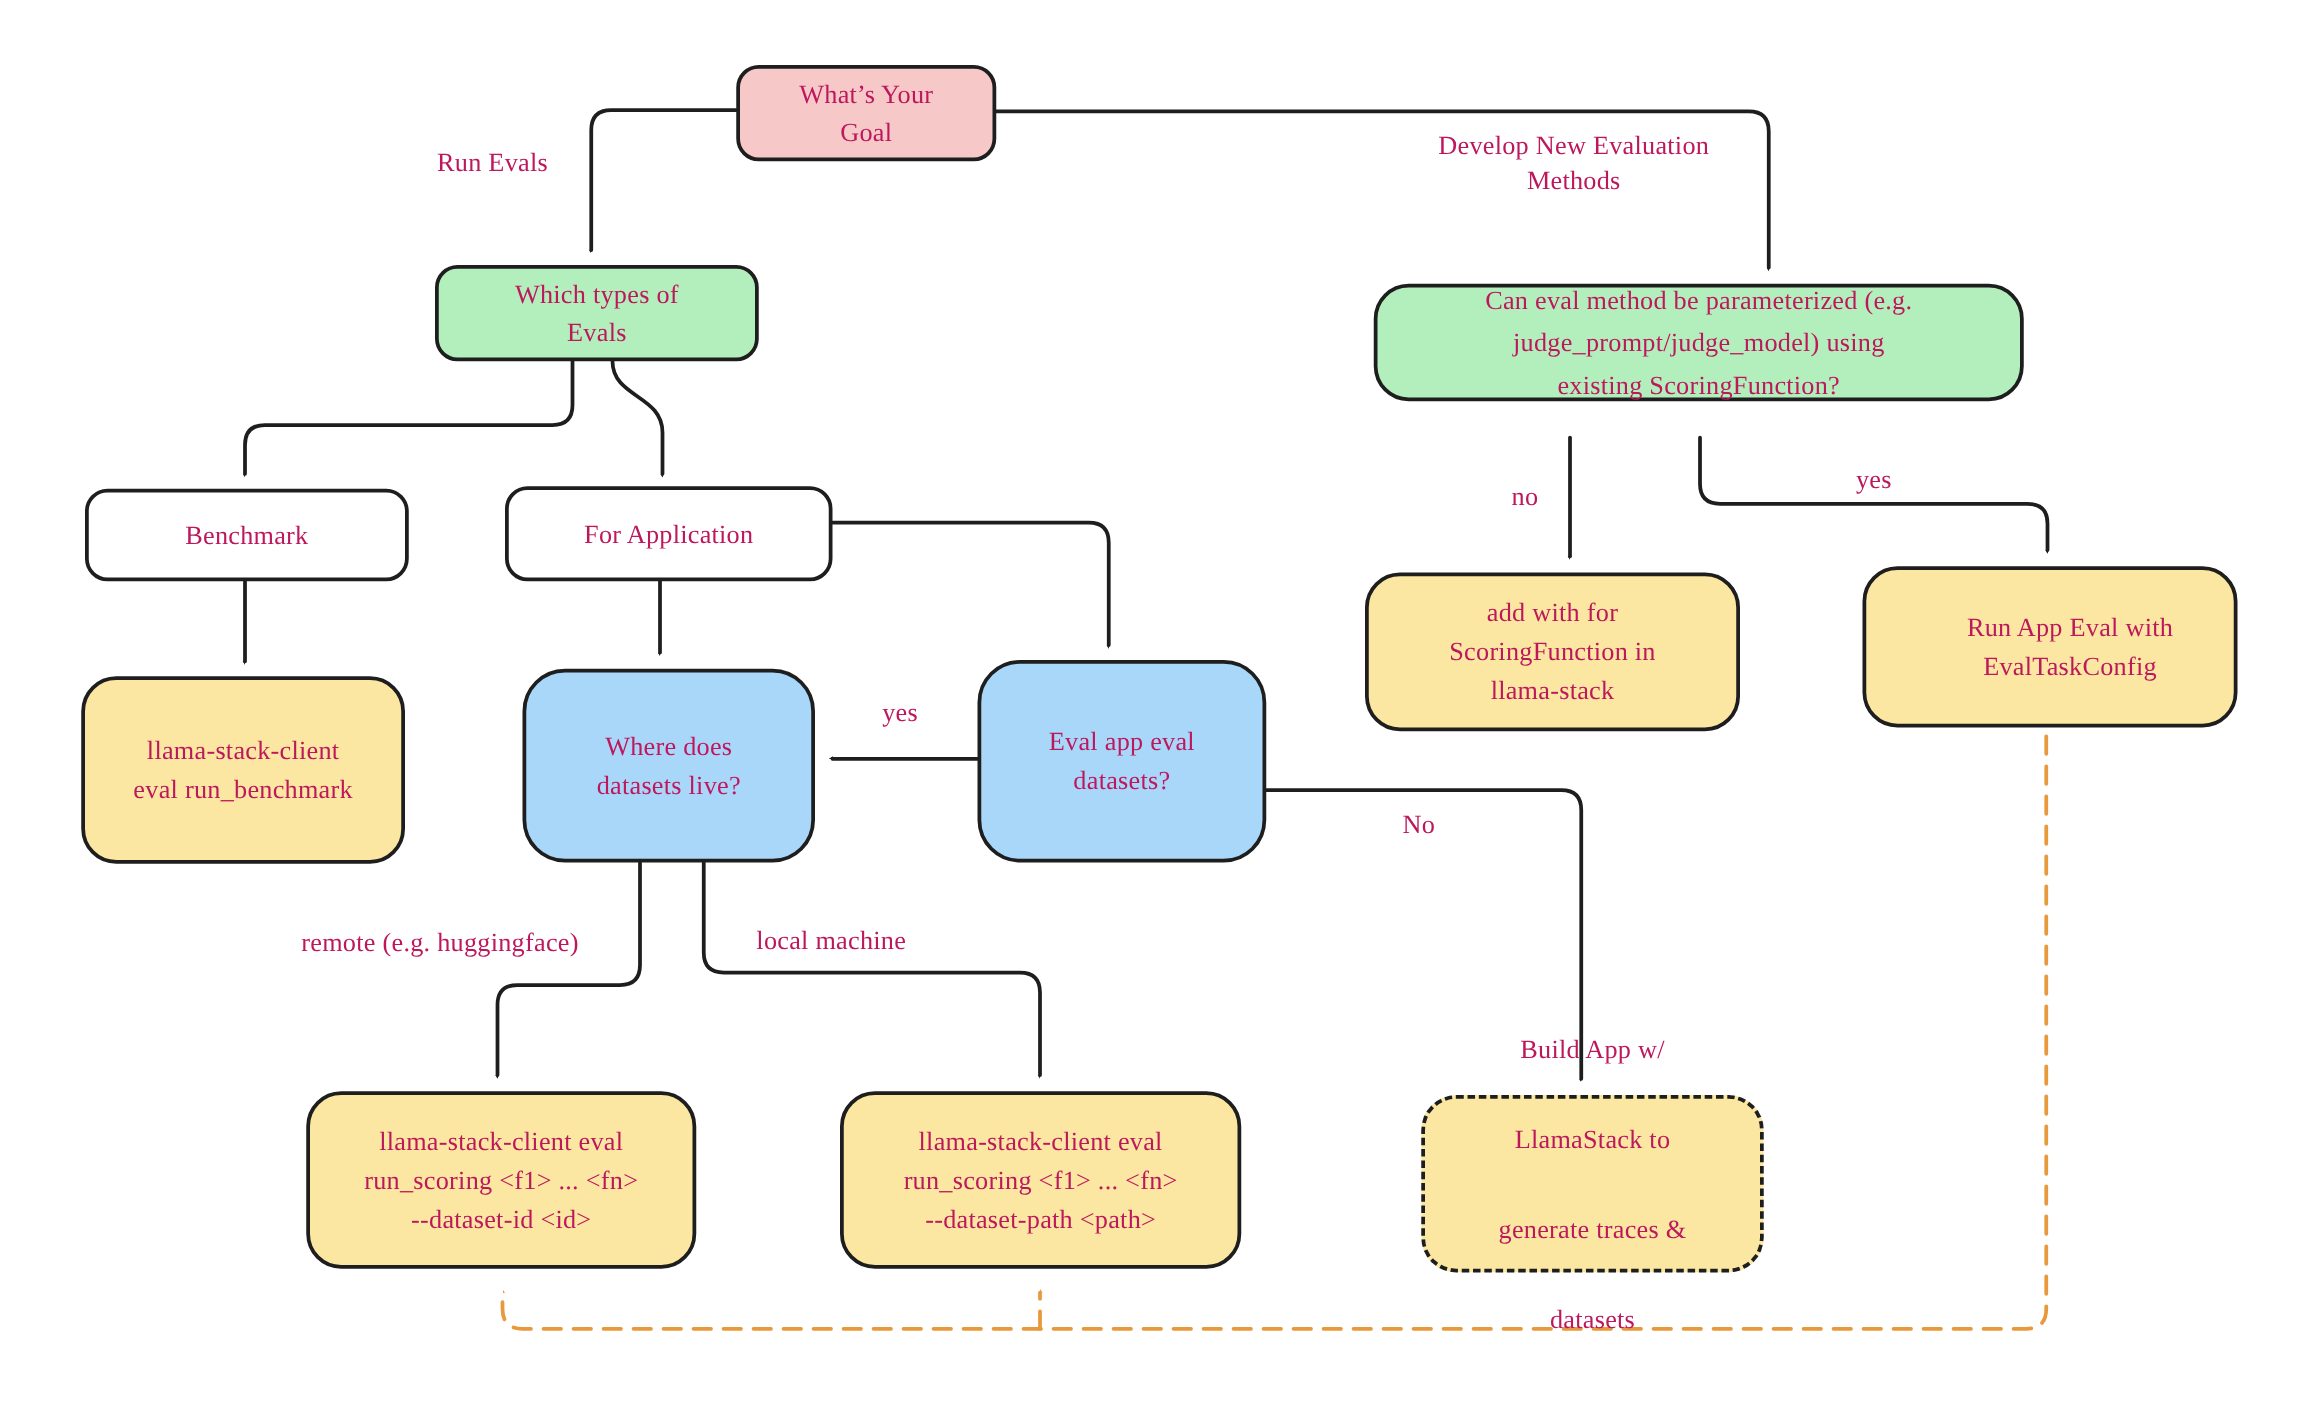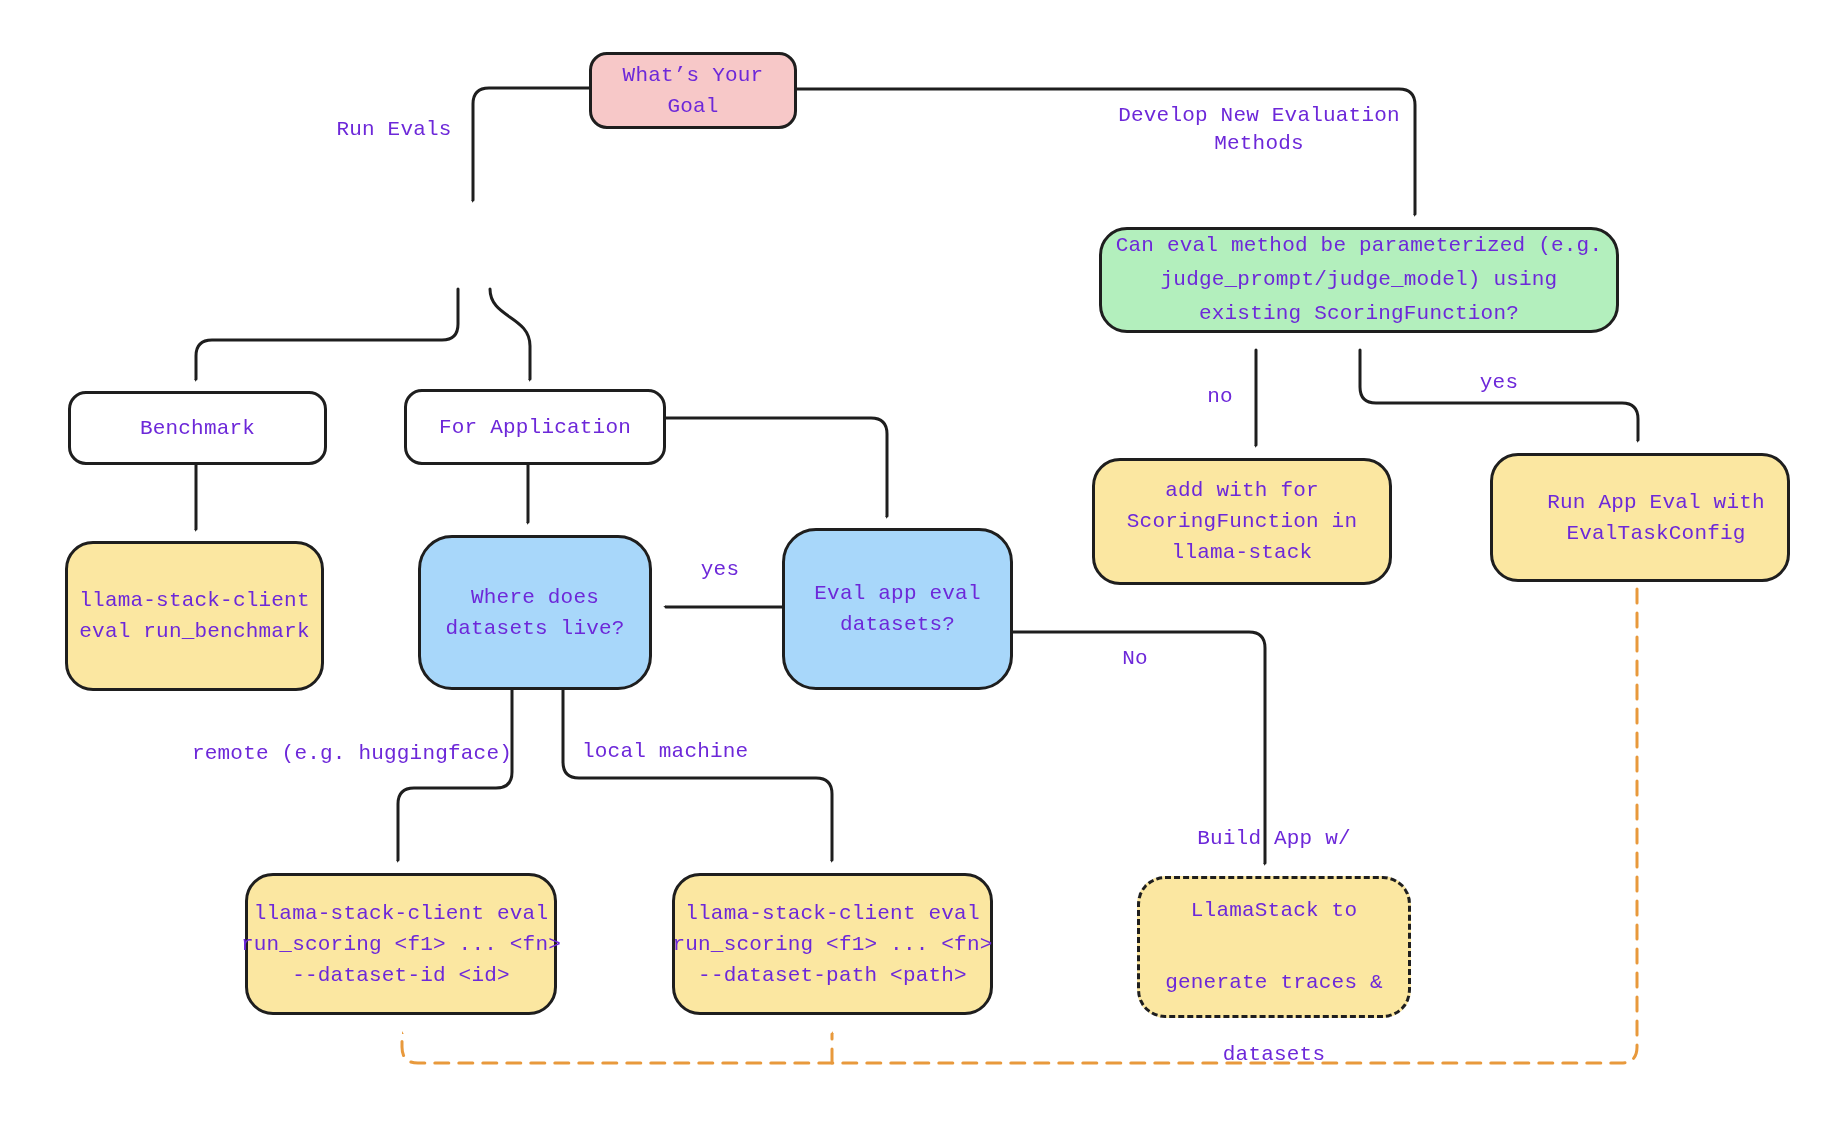--- a/index.html
+++ b/index.html
@@ -1,21 +1,21 @@
 <!DOCTYPE html>
 <html><head>
 <meta charset="utf-8">
 <style>
   html,body{margin:0;padding:0;background:#ffffff;}
   .canvas{
     position:relative;
     width:1840px;height:1124px;
     background:#ffffff;
-    font-family:Liberation Mono, monospace;
-    color:#6d28d9;
+    font-family:Liberation Serif, serif;
+    color:#be185d;
     overflow:hidden;
   }
   .edges{position:absolute;left:0;top:0;width:1840px;height:1124px;}
   .edge{fill:none;stroke:#1e1e1e;stroke-width:3;stroke-linecap:round;}
   .edge.orange{stroke:#e8993c;stroke-dasharray:14 10;}
   .node{
     position:absolute;
     box-sizing:border-box;
     display:flex;flex-direction:column;
     justify-content:center;align-items:center;
@@ -69,20 +69,24 @@
 
     <path class="edge orange" d="M 1637 589 V 1047 Q 1637 1063 1621 1063 H 418 Q 402 1063 402 1047 V 1034" marker-end="url(#ah-orange)"></path>
     <path class="edge orange" d="M 832 1063 V 1034" marker-end="url(#ah-orange)"></path>
   </svg>
 
   <div class="node" style="left: 589px; top: 52px; width: 208px; height: 77px; background: rgb(247, 200, 200);">
     <div class="ln">What’s Your</div>
     <div class="ln">Goal</div>
   </div>
 
+  <div class="node" style="left: 348px; top: 212px; width: 259px; height: 77px; background: rgb(179, 239, 189);">
+    <div class="ln">Which types of</div>
+    <div class="ln">Evals</div>
+  </div>
 
   <div class="node" style="left: 68px; top: 391px; width: 259px; height: 74px; background: rgb(255, 255, 255);">
     <div class="ln">Benchmark</div>
   </div>
 
   <div class="node" style="left: 404px; top: 389px; width: 262px; height: 76px; background: rgb(255, 255, 255);">
     <div class="ln">For Application</div>
   </div>
 
   <div class="node r34" style="left: 418px; top: 535px; width: 234px; height: 155px; background: rgb(168, 215, 250);">
@@ -93,21 +97,21 @@
   <div class="node r28" style="left: 65px; top: 541px; width: 259px; height: 150px; background: rgb(251, 231, 161);">
     <div class="ln">llama-stack-client</div>
     <div class="ln">eval run_benchmark</div>
   </div>
 
   <div class="node r34" style="left: 782px; top: 528px; width: 231px; height: 162px; background: rgb(168, 215, 250);">
     <div class="ln">Eval app eval</div>
     <div class="ln">datasets?</div>
   </div>
 
-  <div class="node r28" style="left: 1099px; top: 227px; width: 520px; height: 106px; line-height: 34px; background: rgb(179, 239, 189);">
+  <div class="node r28" style="left: 1099px; top: 227px; width: 520px; height: 94px; line-height: 34px; background: rgb(179, 239, 189);">
     <div class="ln">Can eval method be parameterized (e.g.</div>
     <div class="ln">judge_prompt/judge_model) using</div>
     <div class="ln">existing ScoringFunction?</div>
   </div>
 
   <div class="node r28" style="left: 1092px; top: 458px; width: 300px; height: 127px; background: rgb(251, 231, 161);">
     <div class="ln">add with for</div>
     <div class="ln">ScoringFunction in</div>
     <div class="ln">llama-stack</div>
   </div>

